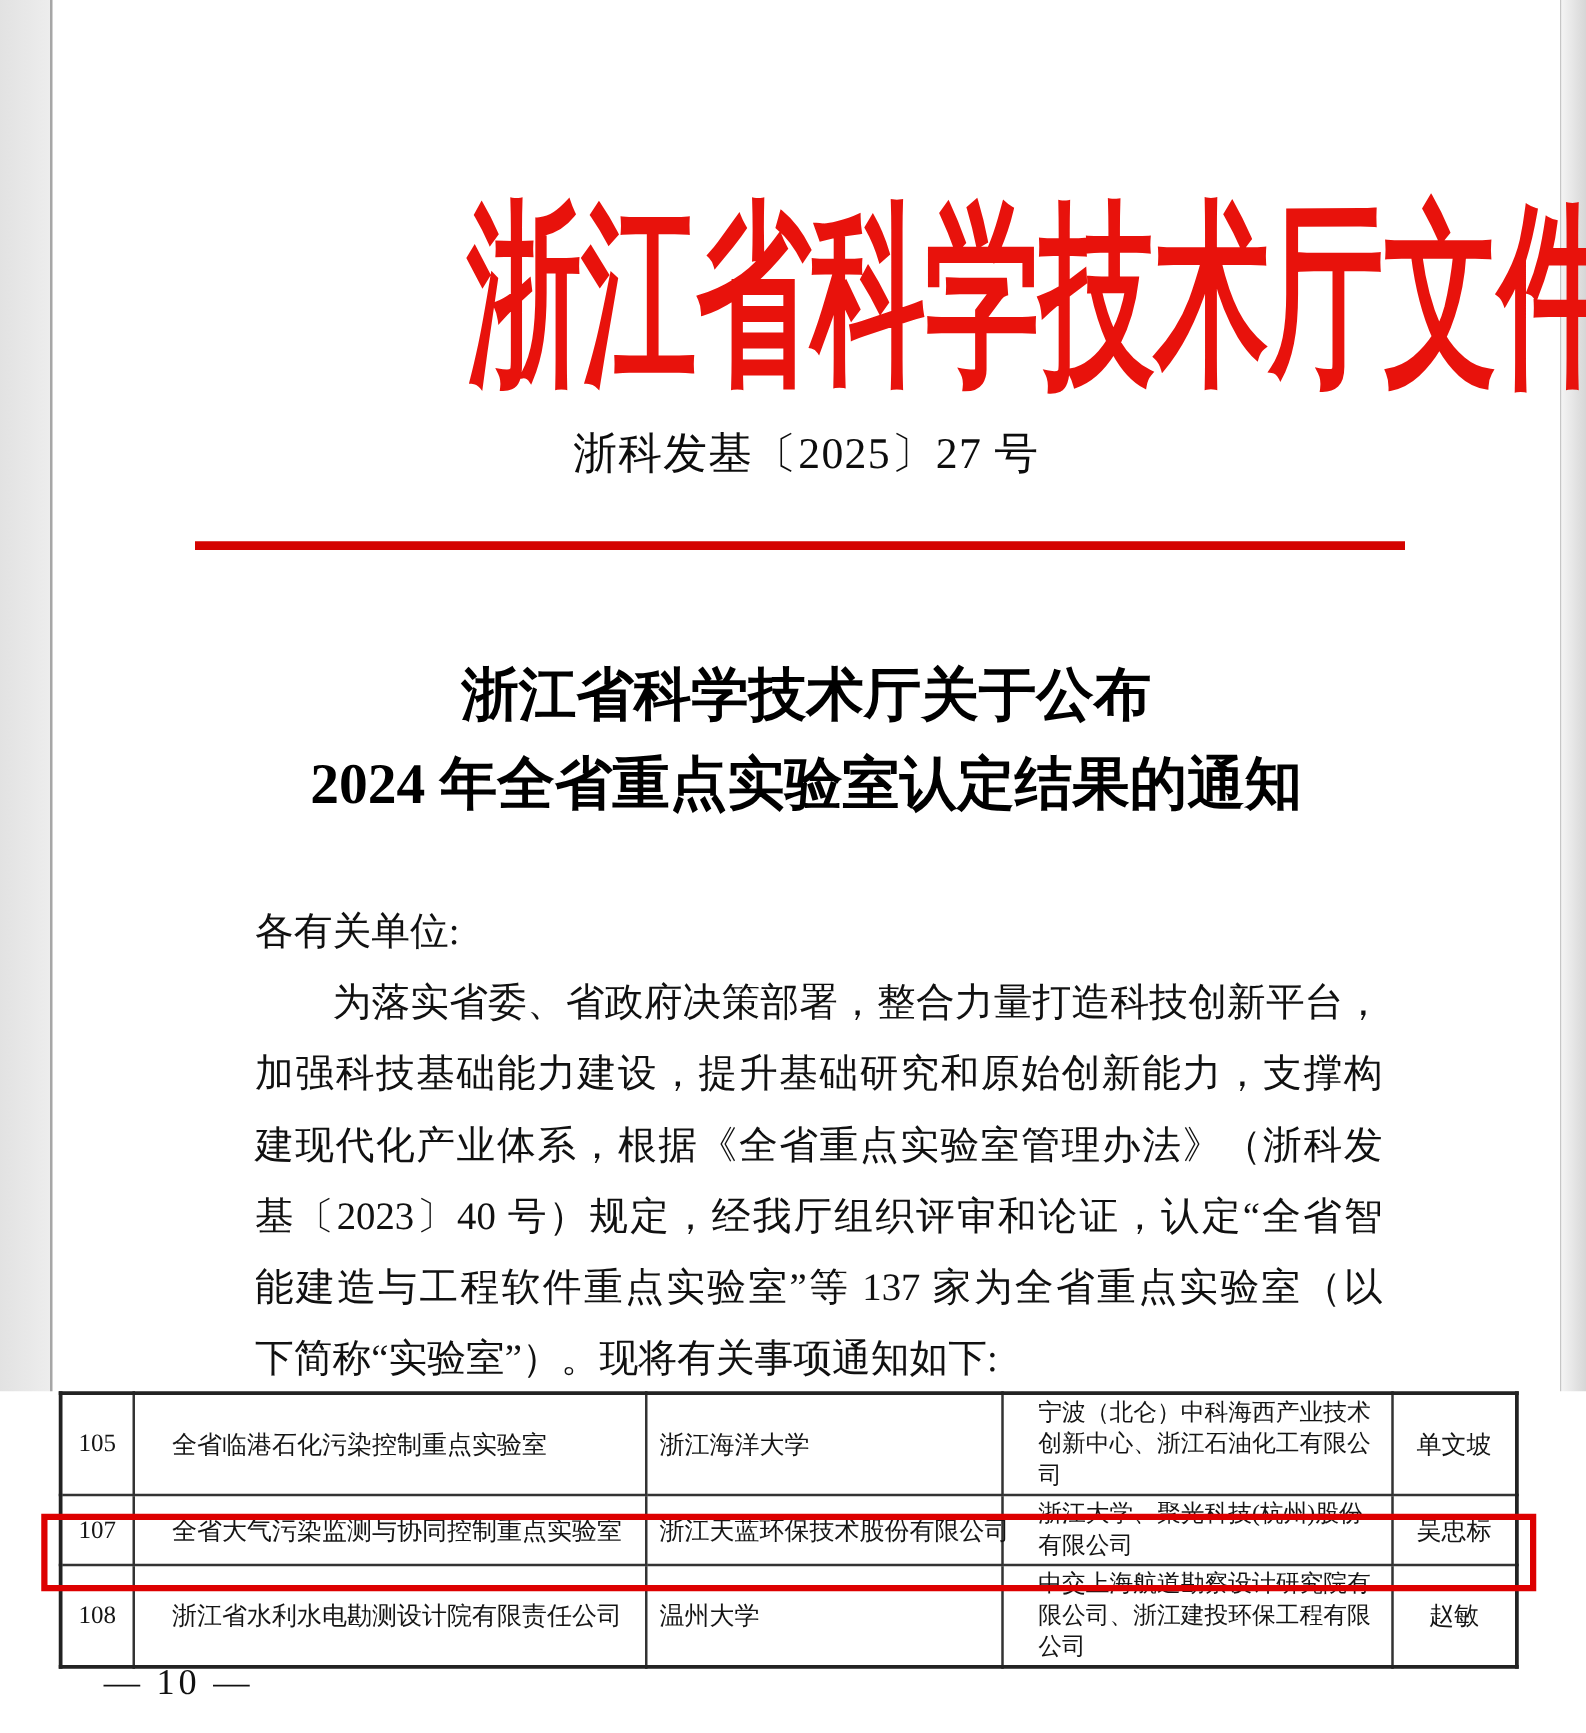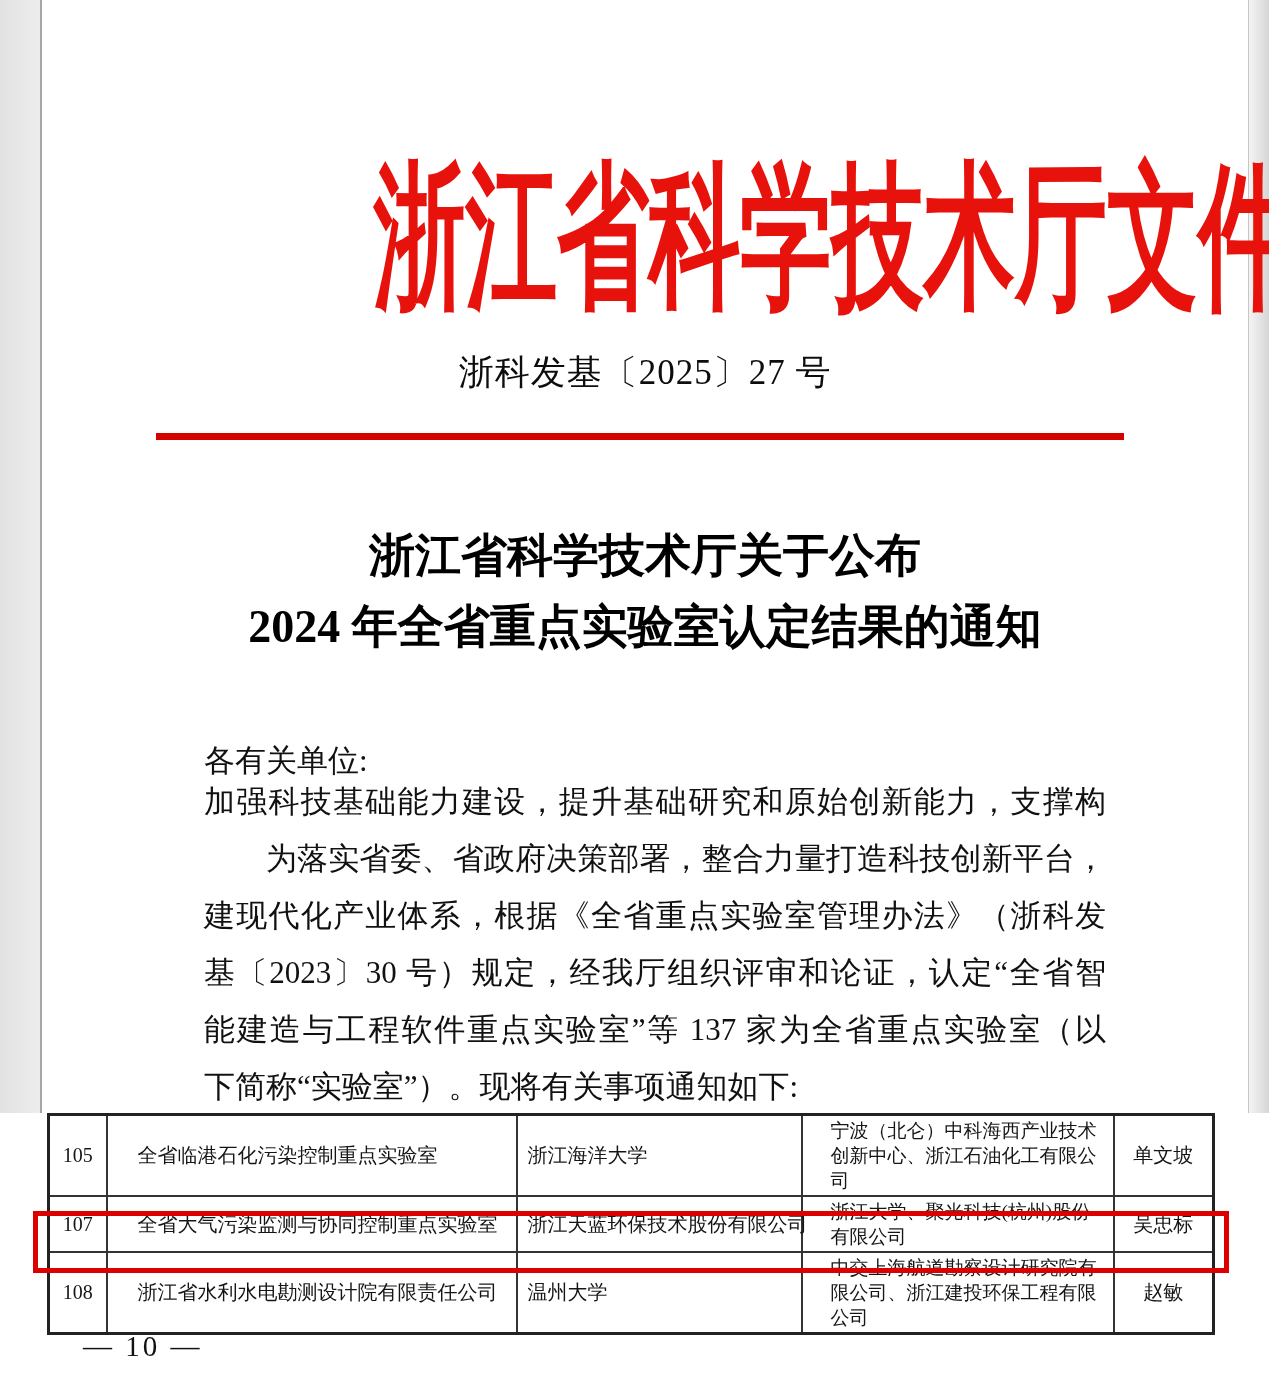--- a/index.html
+++ b/index.html
@@ -15,32 +15,32 @@
 
   
   .letterhead {
     position:absolute; top:140px; left:42px; width:1206px; height:195px;
     text-align:center; line-height:195px; white-space:nowrap;
     font-size:158px; font-weight:bold; color:#e8120c;
   }
   .letterhead .squeeze { display:inline-block; transform:scaleX(0.58); }
 
   .doc-number {
-    position:absolute; top:349px; left:42px; width:1206px;
+    position:absolute; top:339px; left:42px; width:1206px;
     text-align:center; font-size:35px; letter-spacing:1px; color:#0d0d0d;
   }
 
   .header-rule { position:absolute; top:433px; left:156px; width:968px; height:7px; background:#d40300; }
 
   .notice-title {
     position:absolute; top:520px; left:42px; width:1206px;
     text-align:center; font-size:46px; font-weight:bold; line-height:71px; color:#000;
   }
 
-  .salutation { position:absolute; top:732px; left:204px; width:902px; font-size:31px; line-height:57px;font-family:Liberation Serif, serif; }
+  .salutation { position:absolute; top:716px; left:204px; width:902px; font-size:31px; line-height:57px;font-family:Liberation Serif, serif; }
 
   .body-text { position:absolute; top:773px; left:204px; width:902px; font-size:31px; line-height:57px; }
   .body-line { text-align:justify; text-align-last:justify; }
   .body-line.first { text-indent:62px; }
   .body-line.last  { text-align-last:left; }
 
   
   .results-table {
     position:absolute; top:1113px; left:47px; width:1165px;
     border-collapse:collapse; table-layout:fixed; font-size:20px; color:#151515;
@@ -76,24 +76,24 @@
 <div class="header-rule"></div>
 
 <div class="notice-title">
   <div>浙江省科学技术厅关于公布</div>
   <div>2024 年全省重点实验室认定结果的通知</div>
 </div>
 
 <div class="salutation">各有关单位:</div>
 
 <div class="body-text">
+  <div class="body-line first">为落实省委、省政府决策部署，整合力量打造科技创新平台，</div>
   <div class="body-line">加强科技基础能力建设，提升基础研究和原始创新能力，支撑构</div>
-  <div class="body-line first">为落实省委、省政府决策部署，整合力量打造科技创新平台，</div>
   <div class="body-line">建现代化产业体系，根据《全省重点实验室管理办法》（浙科发</div>
-  <div class="body-line">基〔2023〕30 号）规定，经我厅组织评审和论证，认定“全省智</div>
+  <div class="body-line">基〔2023〕40 号）规定，经我厅组织评审和论证，认定“全省智</div>
   <div class="body-line">能建造与工程软件重点实验室”等 137 家为全省重点实验室（以</div>
   <div class="body-line last">下简称“实验室”）。现将有关事项通知如下:</div>
 </div>
 
 <table class="results-table">
   <colgroup>
     <col style="width:58px">
       <col style="width:410px">
       <col style="width:285px">
       <col style="width:312px">

